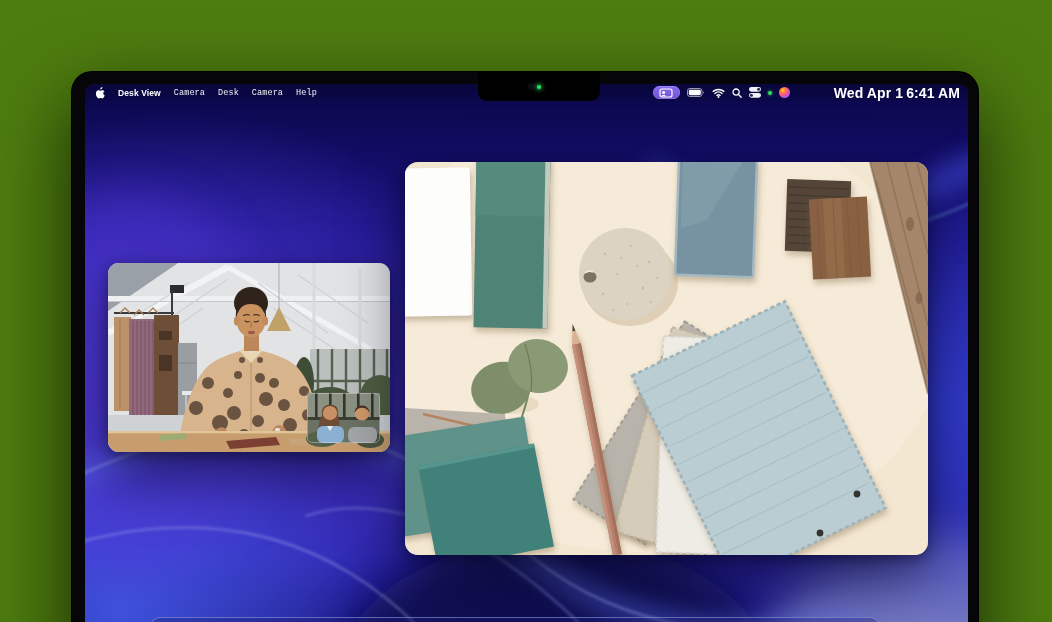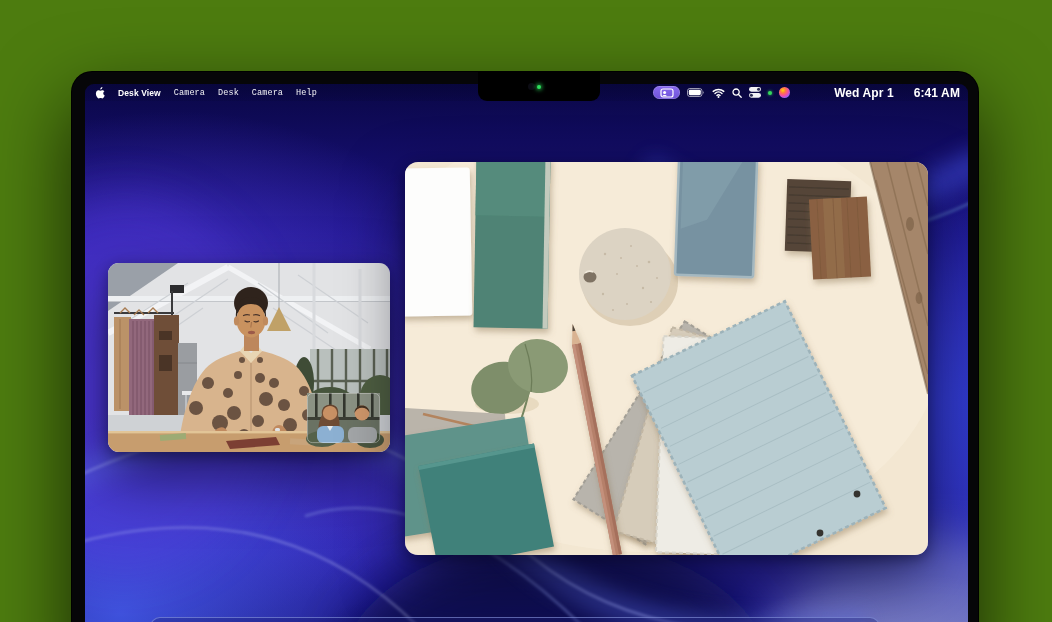--- a/index.html
+++ b/index.html
@@ -21,21 +21,21 @@
       linear-gradient(180deg,#0a0747 0%,#1d1489 26%,#3c2cc0 54%,#2e27ae 80%,#181574 100%);}
   .wallpaper svg{position:absolute;inset:0;}
   
   .menubar{position:absolute;left:0;top:0;right:0;height:17px;display:flex;align-items:center;
            color:#fff;font-size:8.5px;letter-spacing:.1px;
            background:linear-gradient(rgba(4,4,40,.35),rgba(4,4,40,.15));z-index:5;}
   .mb-left{display:flex;align-items:center;gap:13px;margin-left:10px;}
   .mb-app{font-weight:700;}
   .mb-item{font-weight:500;opacity:.95;font-family:Liberation Mono, monospace;}
   .mb-right{position:absolute;right:8px;top:0;height:17px;display:flex;align-items:center;gap:7px;}
-  .clock{display:flex;gap:20px;font-size:12px;font-weight:600;padding-left:37px;}
+  .clock{display:flex;gap:3px;font-size:14px;font-weight:600;padding-left:37px;}
   .indicator-pill{width:27px;height:13px;border-radius:7px;
      background:linear-gradient(180deg,#8a6cf0,#6e52d8);display:flex;align-items:center;
      justify-content:center;box-shadow:inset 0 0 0 .5px rgba(255,255,255,.35);}
   .dot-green{width:4px;height:4px;border-radius:50%;background:#33d65c;box-shadow:0 0 3px #33d65c;}
   .siri{width:11px;height:11px;border-radius:50%;
      background:radial-gradient(circle at 35% 30%,#ffd60a 0%,#ff7a45 25%,#f74f9e 50%,#a55cf0 72%,#3a82f7 100%);}
   
   .notch{position:absolute;left:406px;top:0;width:122px;height:29px;background:#000;
          border-radius:0 0 9px 9px;z-index:9;}
   .notch .lens{position:absolute;left:50px;top:11px;width:7px;height:7px;border-radius:50%;background:#0c0c14;}

